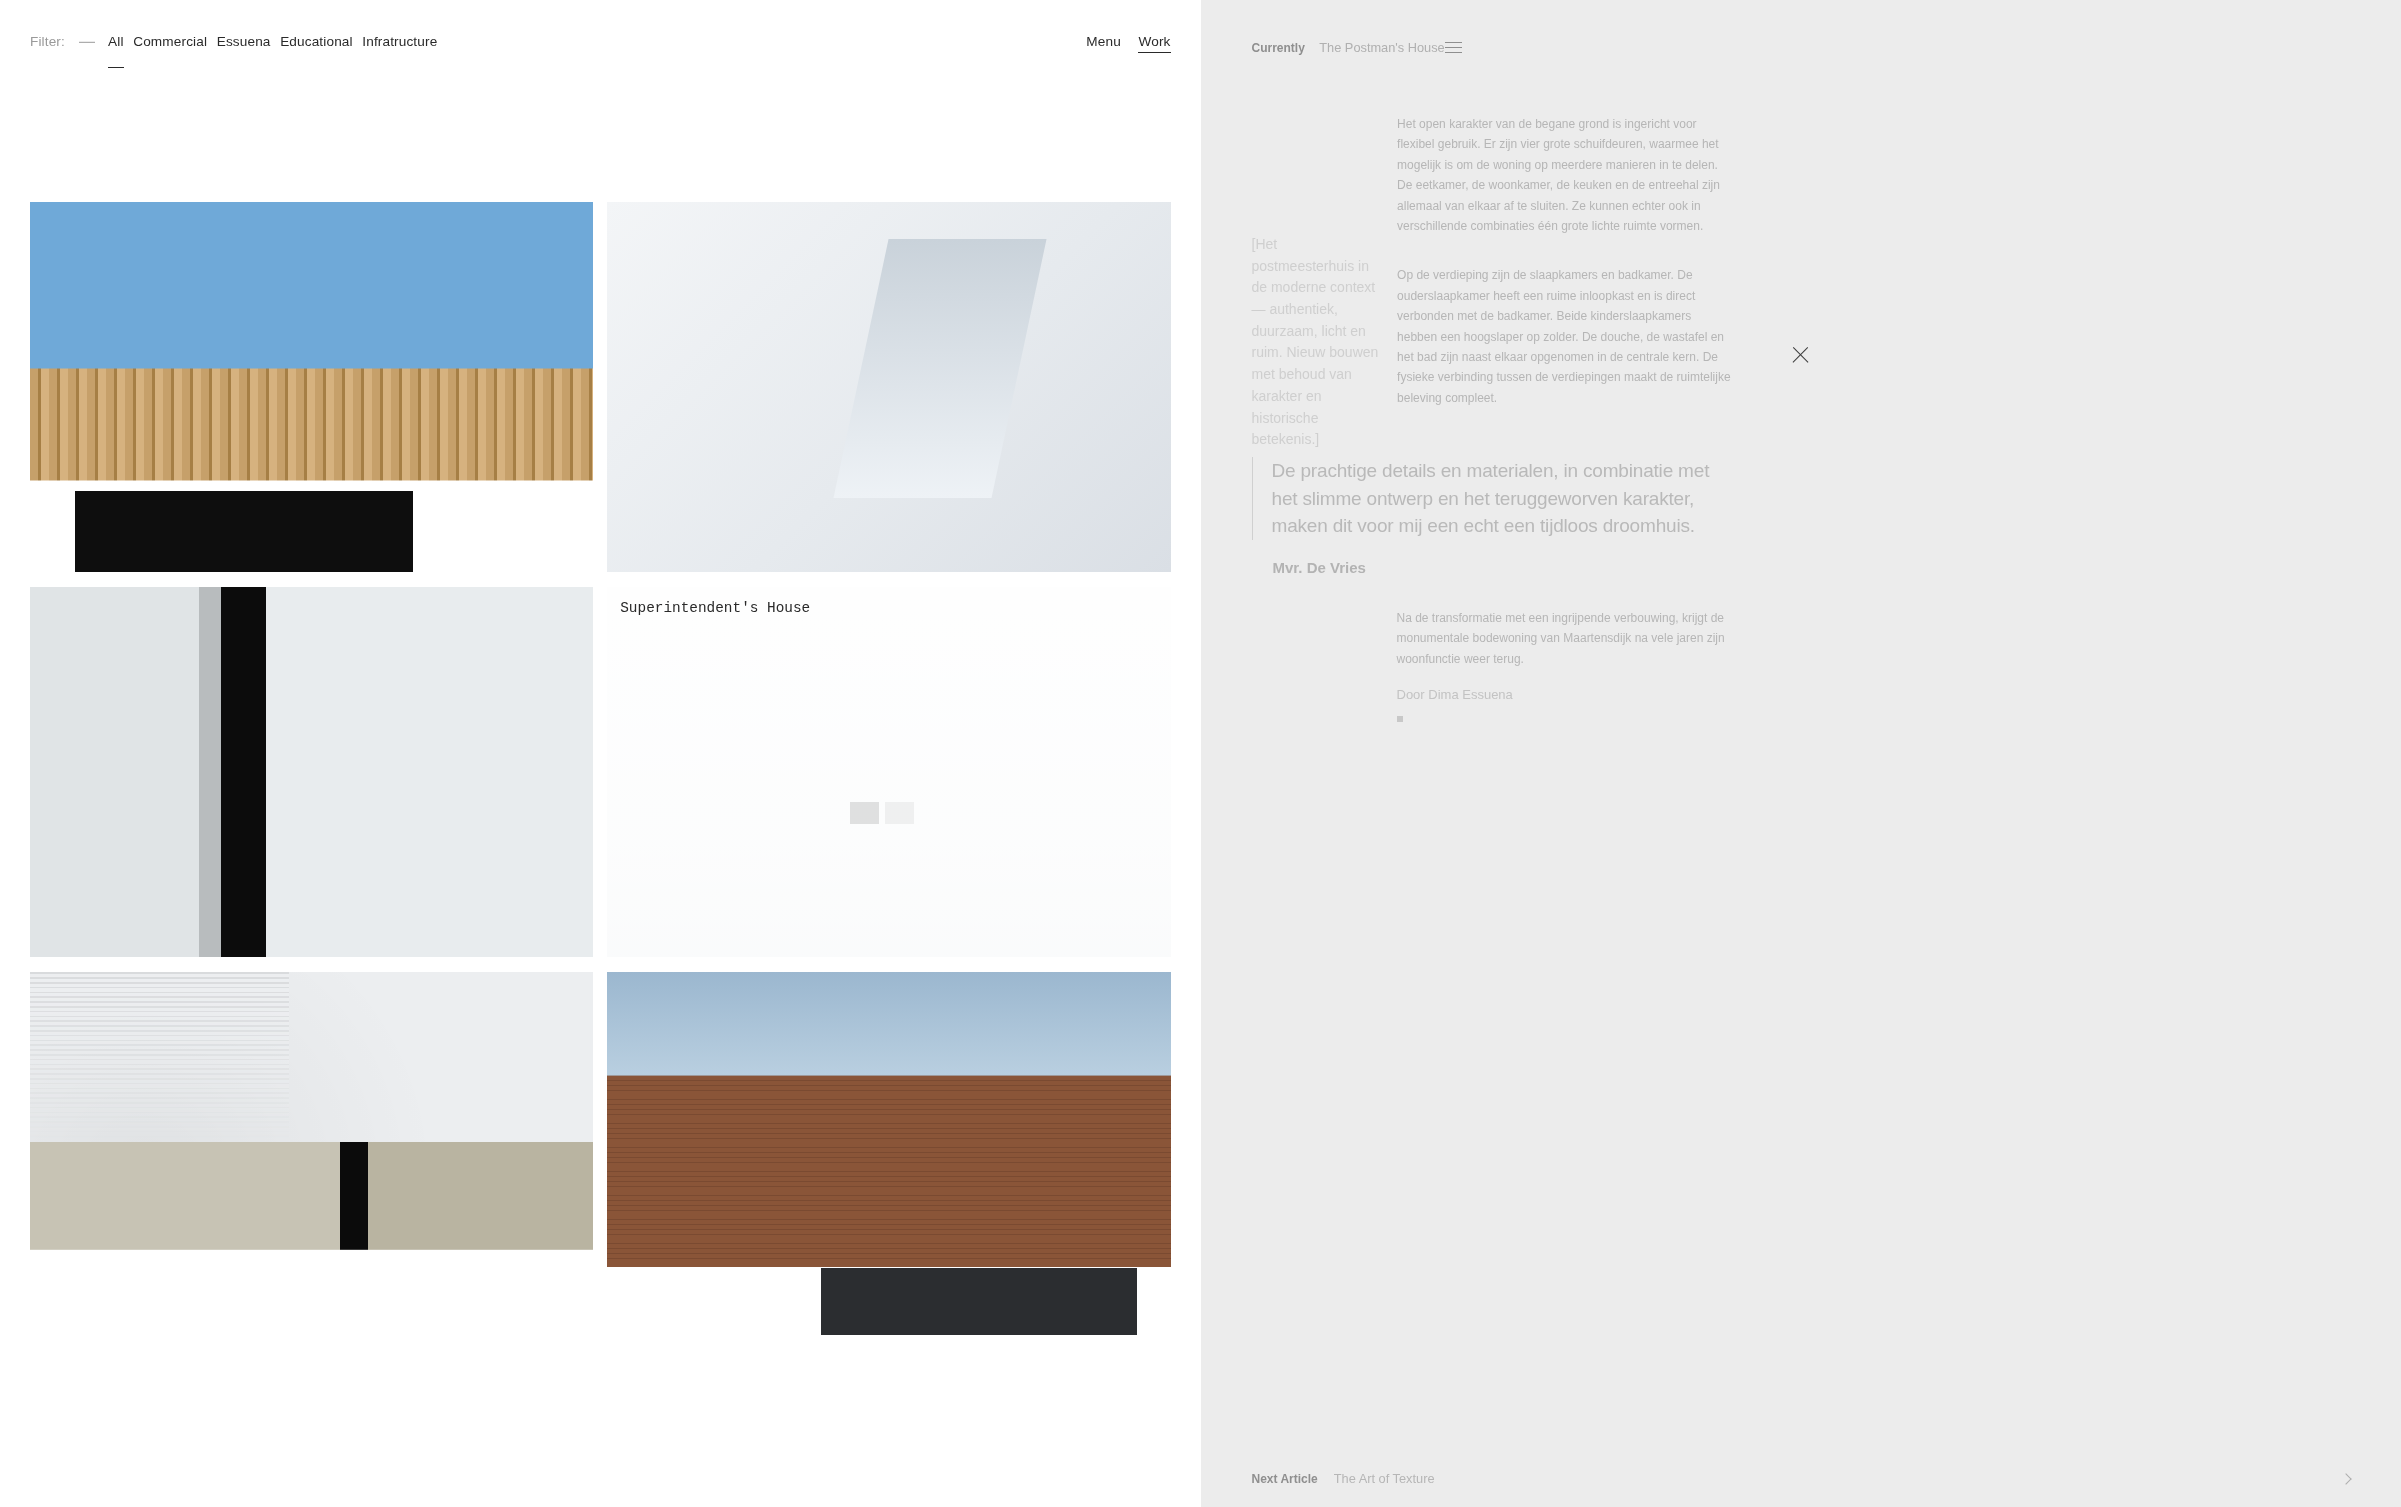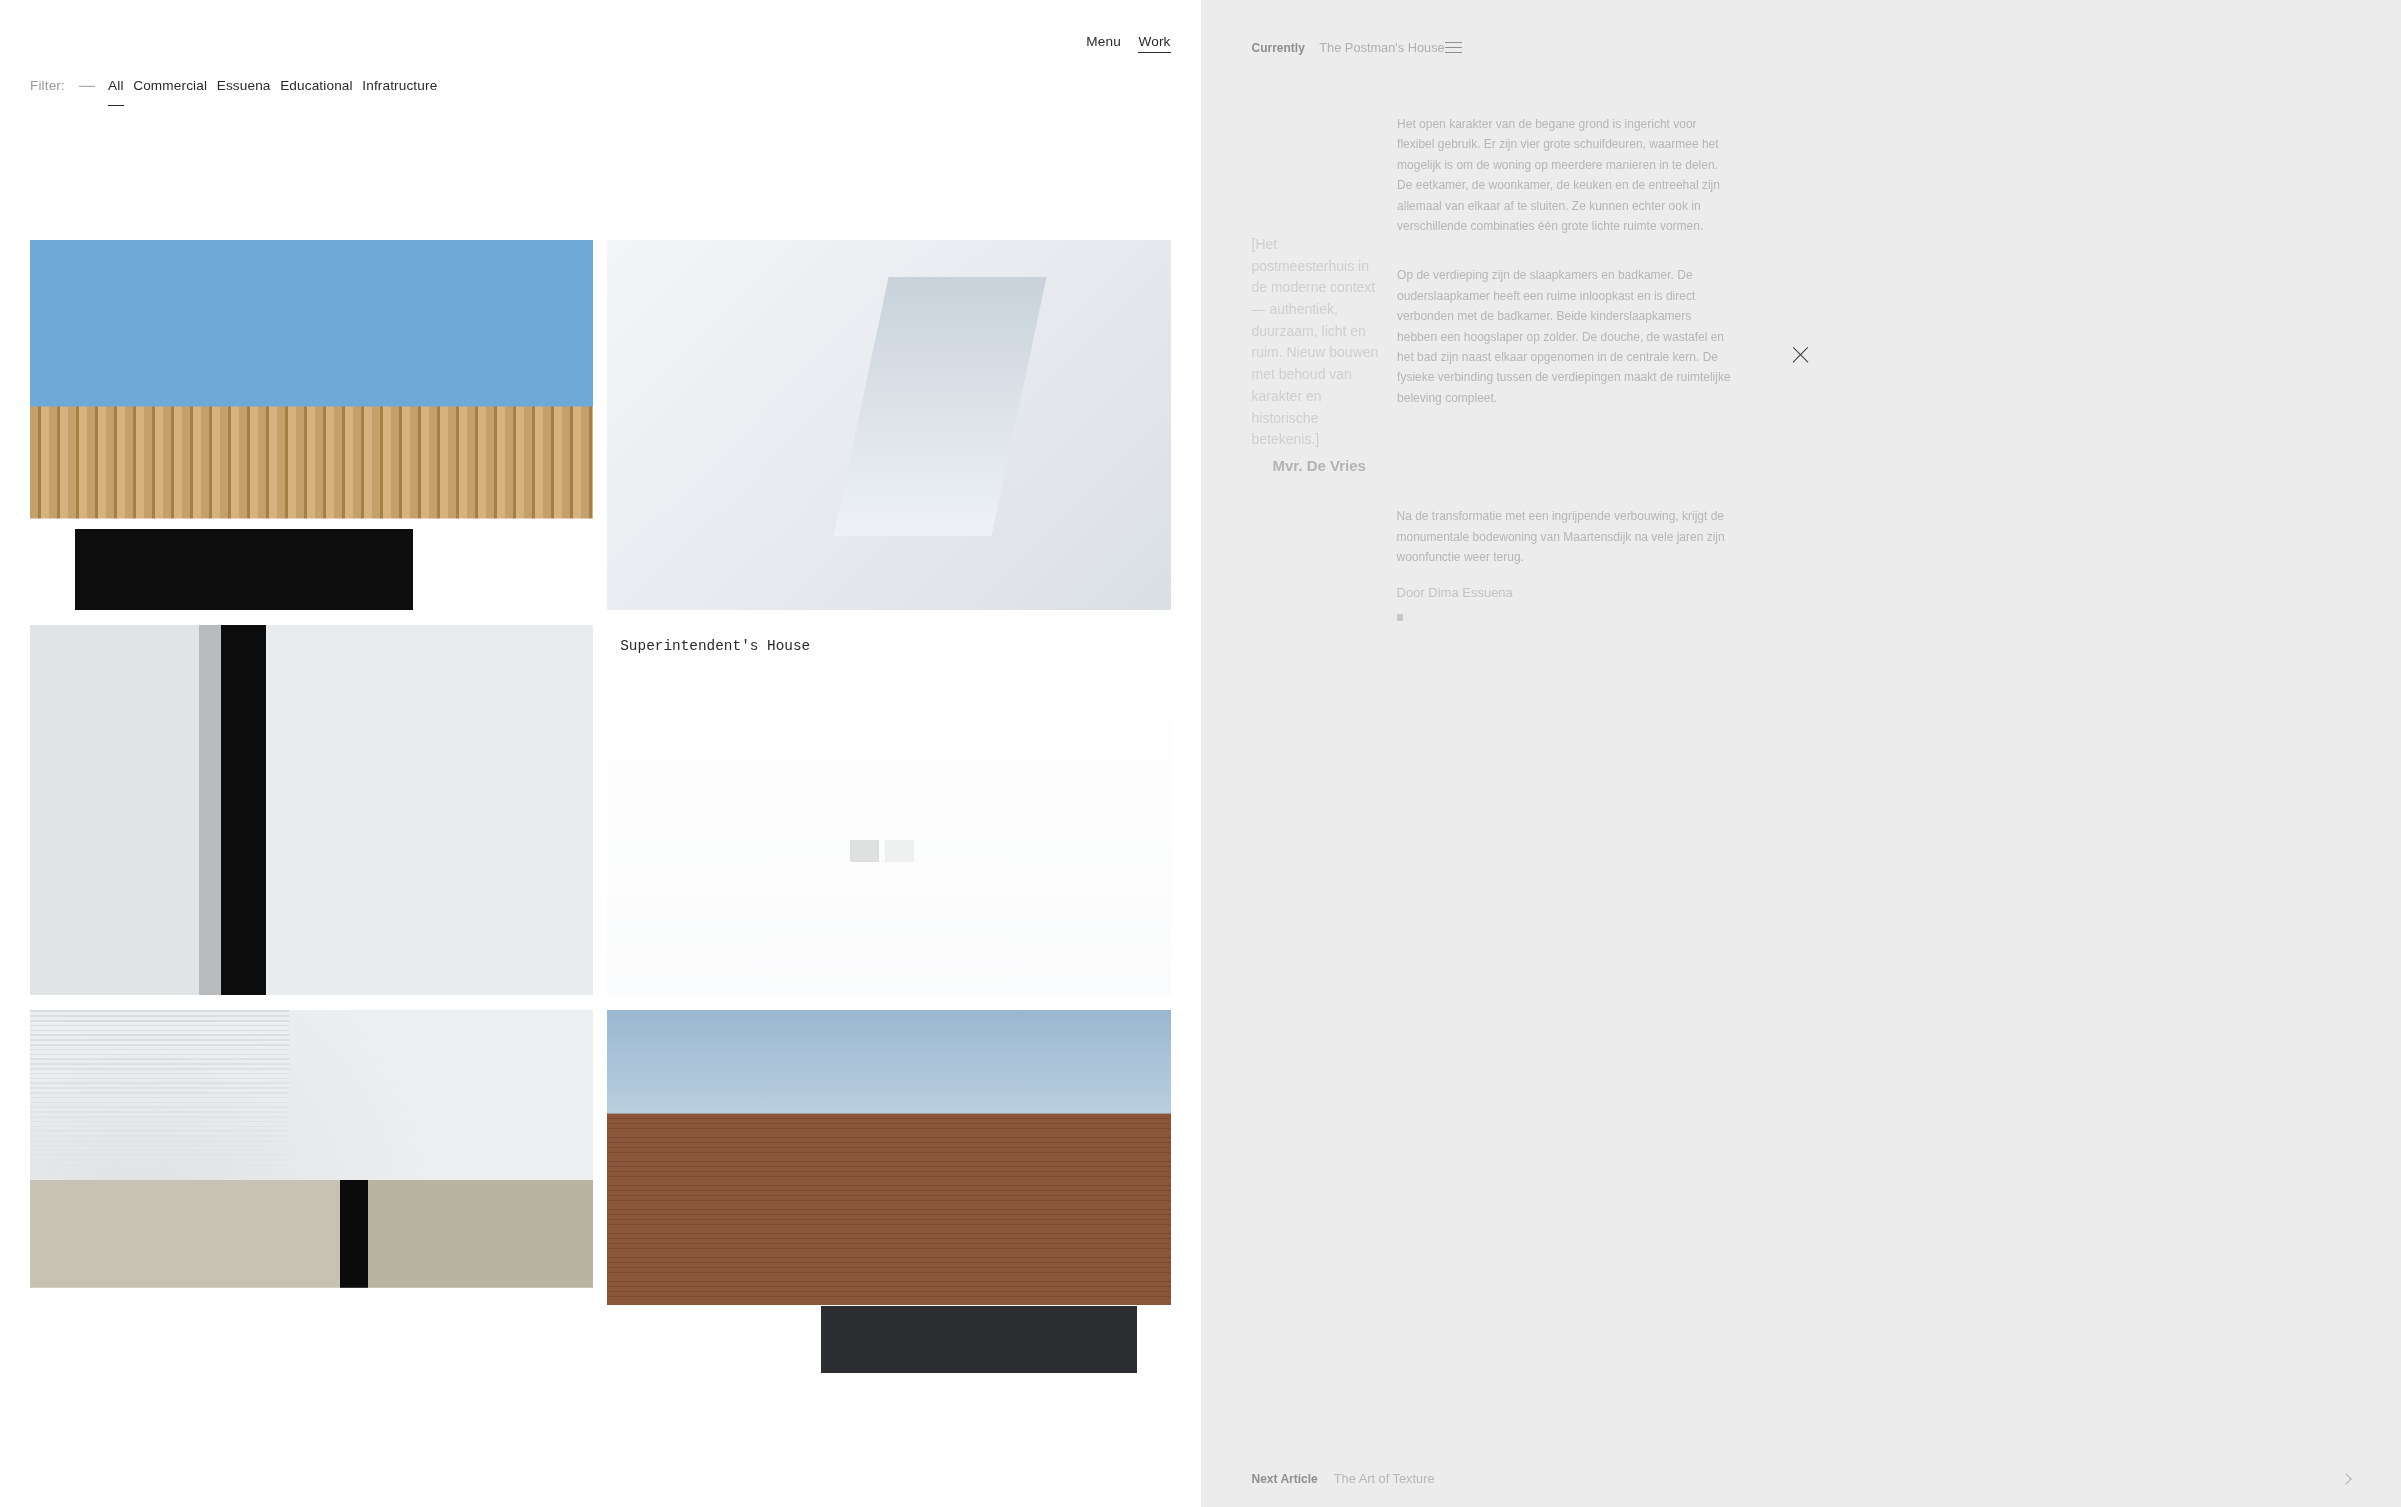--- a/index.html
+++ b/index.html
@@ -17,21 +17,21 @@
   .left-head {
     display:flex;
     justify-content:space-between;
     align-items:flex-start;
     font-size:13.6px;
     letter-spacing:0.01em;
   }
   .filters { display:flex; gap:9.6px; align-items:baseline; }
   .filters .label { color:#9a9a9a; margin-right:4.8px; }
   .filters .tab { color:#2a2a2a; cursor:pointer; }
-  .filters .tab.active { border-bottom:1.2px solid #2a2a2a; padding-bottom:12px;margin-top:44px; }
+  .filters .tab.active { border-bottom:1.2px solid #2a2a2a; padding-bottom:18px; }
   .filters .dash {
     display:inline-block; width:16px; height:0; border-bottom:1.2px solid #9a9a9a;
     transform:translateY(-3.2px); margin-right:3.2px;
   }
   .nav-right { display:flex; gap:17.6px; align-items:baseline; }
   .nav-right .link { cursor:pointer; }
   .nav-right .link.underlined { border-bottom:1.2px solid #2a2a2a; padding-bottom:3.2px; }
 
   .grid {
     margin-top:134px;
@@ -247,20 +247,21 @@
     </div>
 
     <div class="body-cols">
       <div class="side-blurb">[Het postmeesterhuis in de moderne context — authentiek, duurzaam, licht en ruim. Nieuw bouwen met behoud van karakter en historische betekenis.]</div>
       <div class="paras">
         <p>Het open karakter van de begane grond is ingericht voor flexibel gebruik. Er zijn vier grote schuifdeuren, waarmee het mogelijk is om de woning op meerdere manieren in te delen. De eetkamer, de woonkamer, de keuken en de entreehal zijn allemaal van elkaar af te sluiten. Ze kunnen echter ook in verschillende combinaties één grote lichte ruimte vormen.</p>
         <p>Op de verdieping zijn de slaapkamers en badkamer. De ouderslaapkamer heeft een ruime inloopkast en is direct verbonden met de badkamer. Beide kinderslaapkamers hebben een hoogslaper op zolder. De douche, de wastafel en het bad zijn naast elkaar opgenomen in de centrale kern. De fysieke verbinding tussen de verdiepingen maakt de ruimtelijke beleving compleet.</p>
       </div>
     </div>
 
+    <blockquote class="pull">De prachtige details en materialen, in combinatie met het slimme ontwerp en het teruggeworven karakter, maken dit voor mij een echt een tijdloos droomhuis.</blockquote>
     <div class="pull-attr">Mvr. De Vries</div>
 
     <div class="after-quote">
       <p>Na de transformatie met een ingrijpende verbouwing, krijgt de monumentale bodewoning van Maartensdijk na vele jaren zijn woonfunctie weer terug.</p>
     </div>
     <div class="byline">Door Dima Essuena</div>
     <div class="byline-square"></div>
 
     <div class="next-article">
       <div class="next-left">

